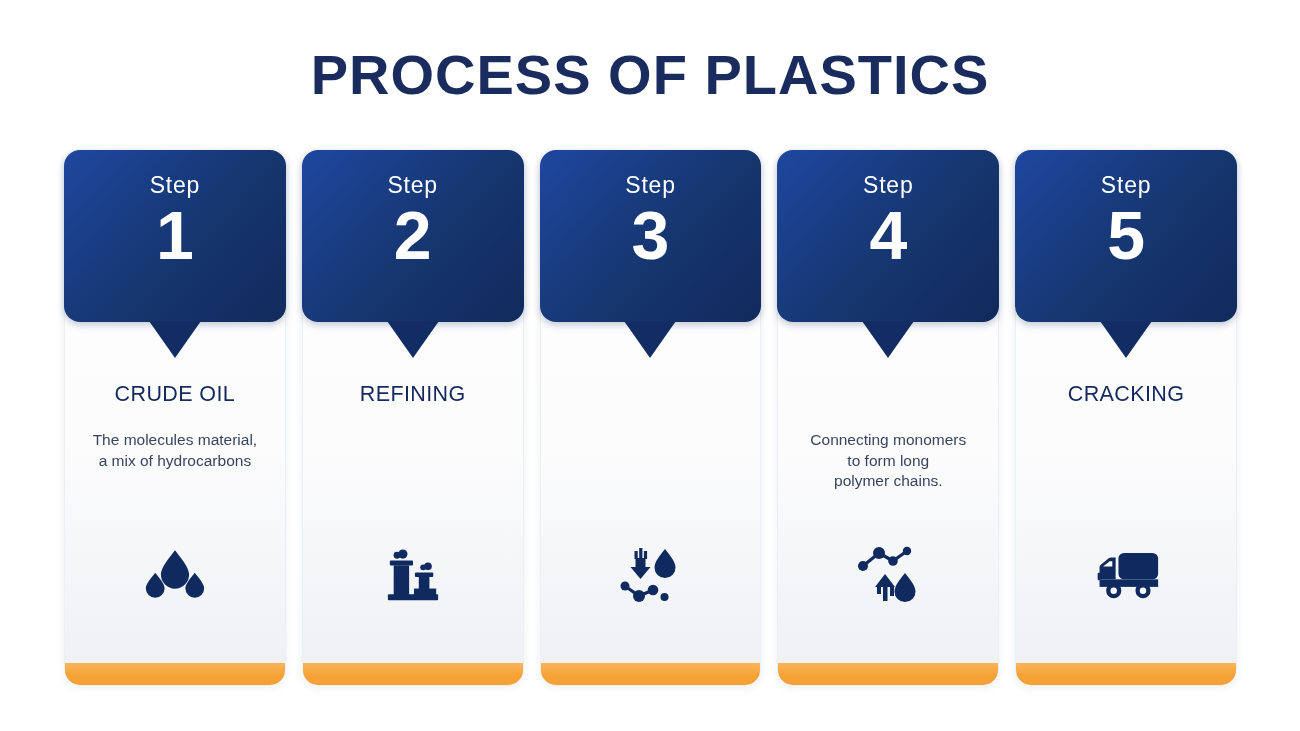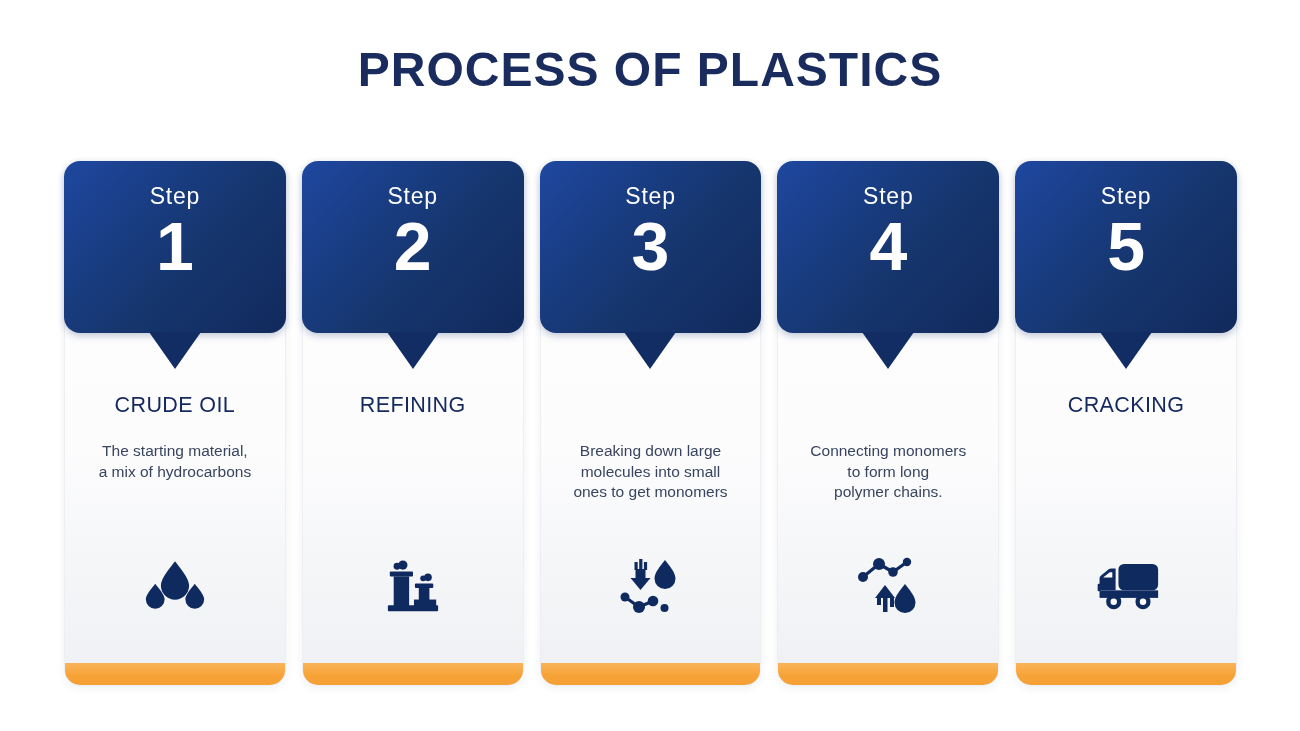--- a/index.html
+++ b/index.html
@@ -3,42 +3,41 @@
 <meta charset="utf-8">
 <style>
   * { margin: 0; padding: 0; box-sizing: border-box; }
   html, body { width: 1300px; height: 731px; background: #ffffff; overflow: hidden; }
   body { font-family: "Liberation Sans", "DejaVu Sans", sans-serif; position: relative; }
 
   .page-title {
     position: absolute;
     top: 42px; left: 0; right: 0;
     text-align: center;
-    font-size: 48px;
+    font-size: 56px;
     font-weight: 800;
     letter-spacing: 1px;
     color: #1a2c5e;
   }
 
   .cards {
     position: absolute;
     left: 64px; top: 150px;
     width: 1173px; height: 536px;
     display: flex;
     gap: 16px;
   }
 
   .card {
     position: relative;
     flex: 1 1 0;
     border-radius: 16px;
     background: linear-gradient(180deg, #ffffff 0%, #fcfcfd 55%, #eef0f3 100%);
     border: 1px solid #edeff2;
     box-shadow: 0 2px 8px rgba(20, 40, 90, 0.07);
-    margin-top: 11px;
   }
 
   .bubble {
     position: absolute;
     top: -1px; left: -1px; right: -1px;
     height: 172px;
     border-radius: 16px;
     background: linear-gradient(133deg, #1e479f 0%, #16366f 55%, #112a5c 100%);
     box-shadow: 0 3px 7px rgba(16, 42, 100, 0.25);
     text-align: center;
@@ -112,21 +111,21 @@
 
 <div class="cards">
 
   <article class="card">
     <div class="bubble">
       <span class="step-label">Step</span>
       <span class="step-number">1</span>
     </div>
     <div class="bubble-tail"></div>
     <h2 class="step-heading">CRUDE OIL</h2>
-    <p class="step-desc">The starting material,
+    <p class="step-desc">The molecules material,
 a mix of hydrocarbons</p>
     <div class="step-icon">
       <svg width="64" height="55" viewBox="0 0 68 58" fill="#0f2a5e" xmlns="http://www.w3.org/2000/svg">
         <path d="M34 1 C29 8 19 18.5 19 27 A15 15 0 0 0 49 27 C49 18.5 39 8 34 1 Z"></path>
         <path d="M13 25 C9.7 29.5 3 36.5 3 41.5 A10 10 0 0 0 23 41.5 C23 36.5 16.3 29.5 13 25 Z"></path>
         <path d="M55 25 C51.7 29.5 45 36.5 45 41.5 A10 10 0 0 0 65 41.5 C65 36.5 58.3 29.5 55 25 Z"></path>
       </svg>
     </div>
     <div class="accent-bar"></div>
   </article>
@@ -154,23 +153,20 @@
     </div>
     <div class="accent-bar"></div>
   </article>
 
   <article class="card">
     <div class="bubble">
       <span class="step-label">Step</span>
       <span class="step-number">3</span>
     </div>
     <div class="bubble-tail"></div>
-    <p class="step-desc">Breaking down large
-molecules into small
-ones to get monomers</p>
     <div class="step-icon">
       <svg width="64" height="60" viewBox="0 0 64 60" fill="#0f2a5e" xmlns="http://www.w3.org/2000/svg">
         <rect x="16.5" y="5" width="3.2" height="8"></rect>
         <rect x="21.2" y="2" width="3.2" height="11"></rect>
         <rect x="25.9" y="5" width="3.2" height="8"></rect>
         <rect x="17.5" y="12" width="10" height="10"></rect>
         <polygon points="12.5,21 32.5,21 22.5,33"></polygon>
         <path d="M47 3 C43 8 36.5 15.5 36.5 21.5 A10.5 10.5 0 0 0 57.5 21.5 C57.5 15.5 51 8 47 3 Z"></path>
         <line x1="7" y1="40" x2="21" y2="50" stroke="#0f2a5e" stroke-width="3.2"></line>
         <line x1="21" y1="50" x2="35" y2="44" stroke="#0f2a5e" stroke-width="3.2"></line>

